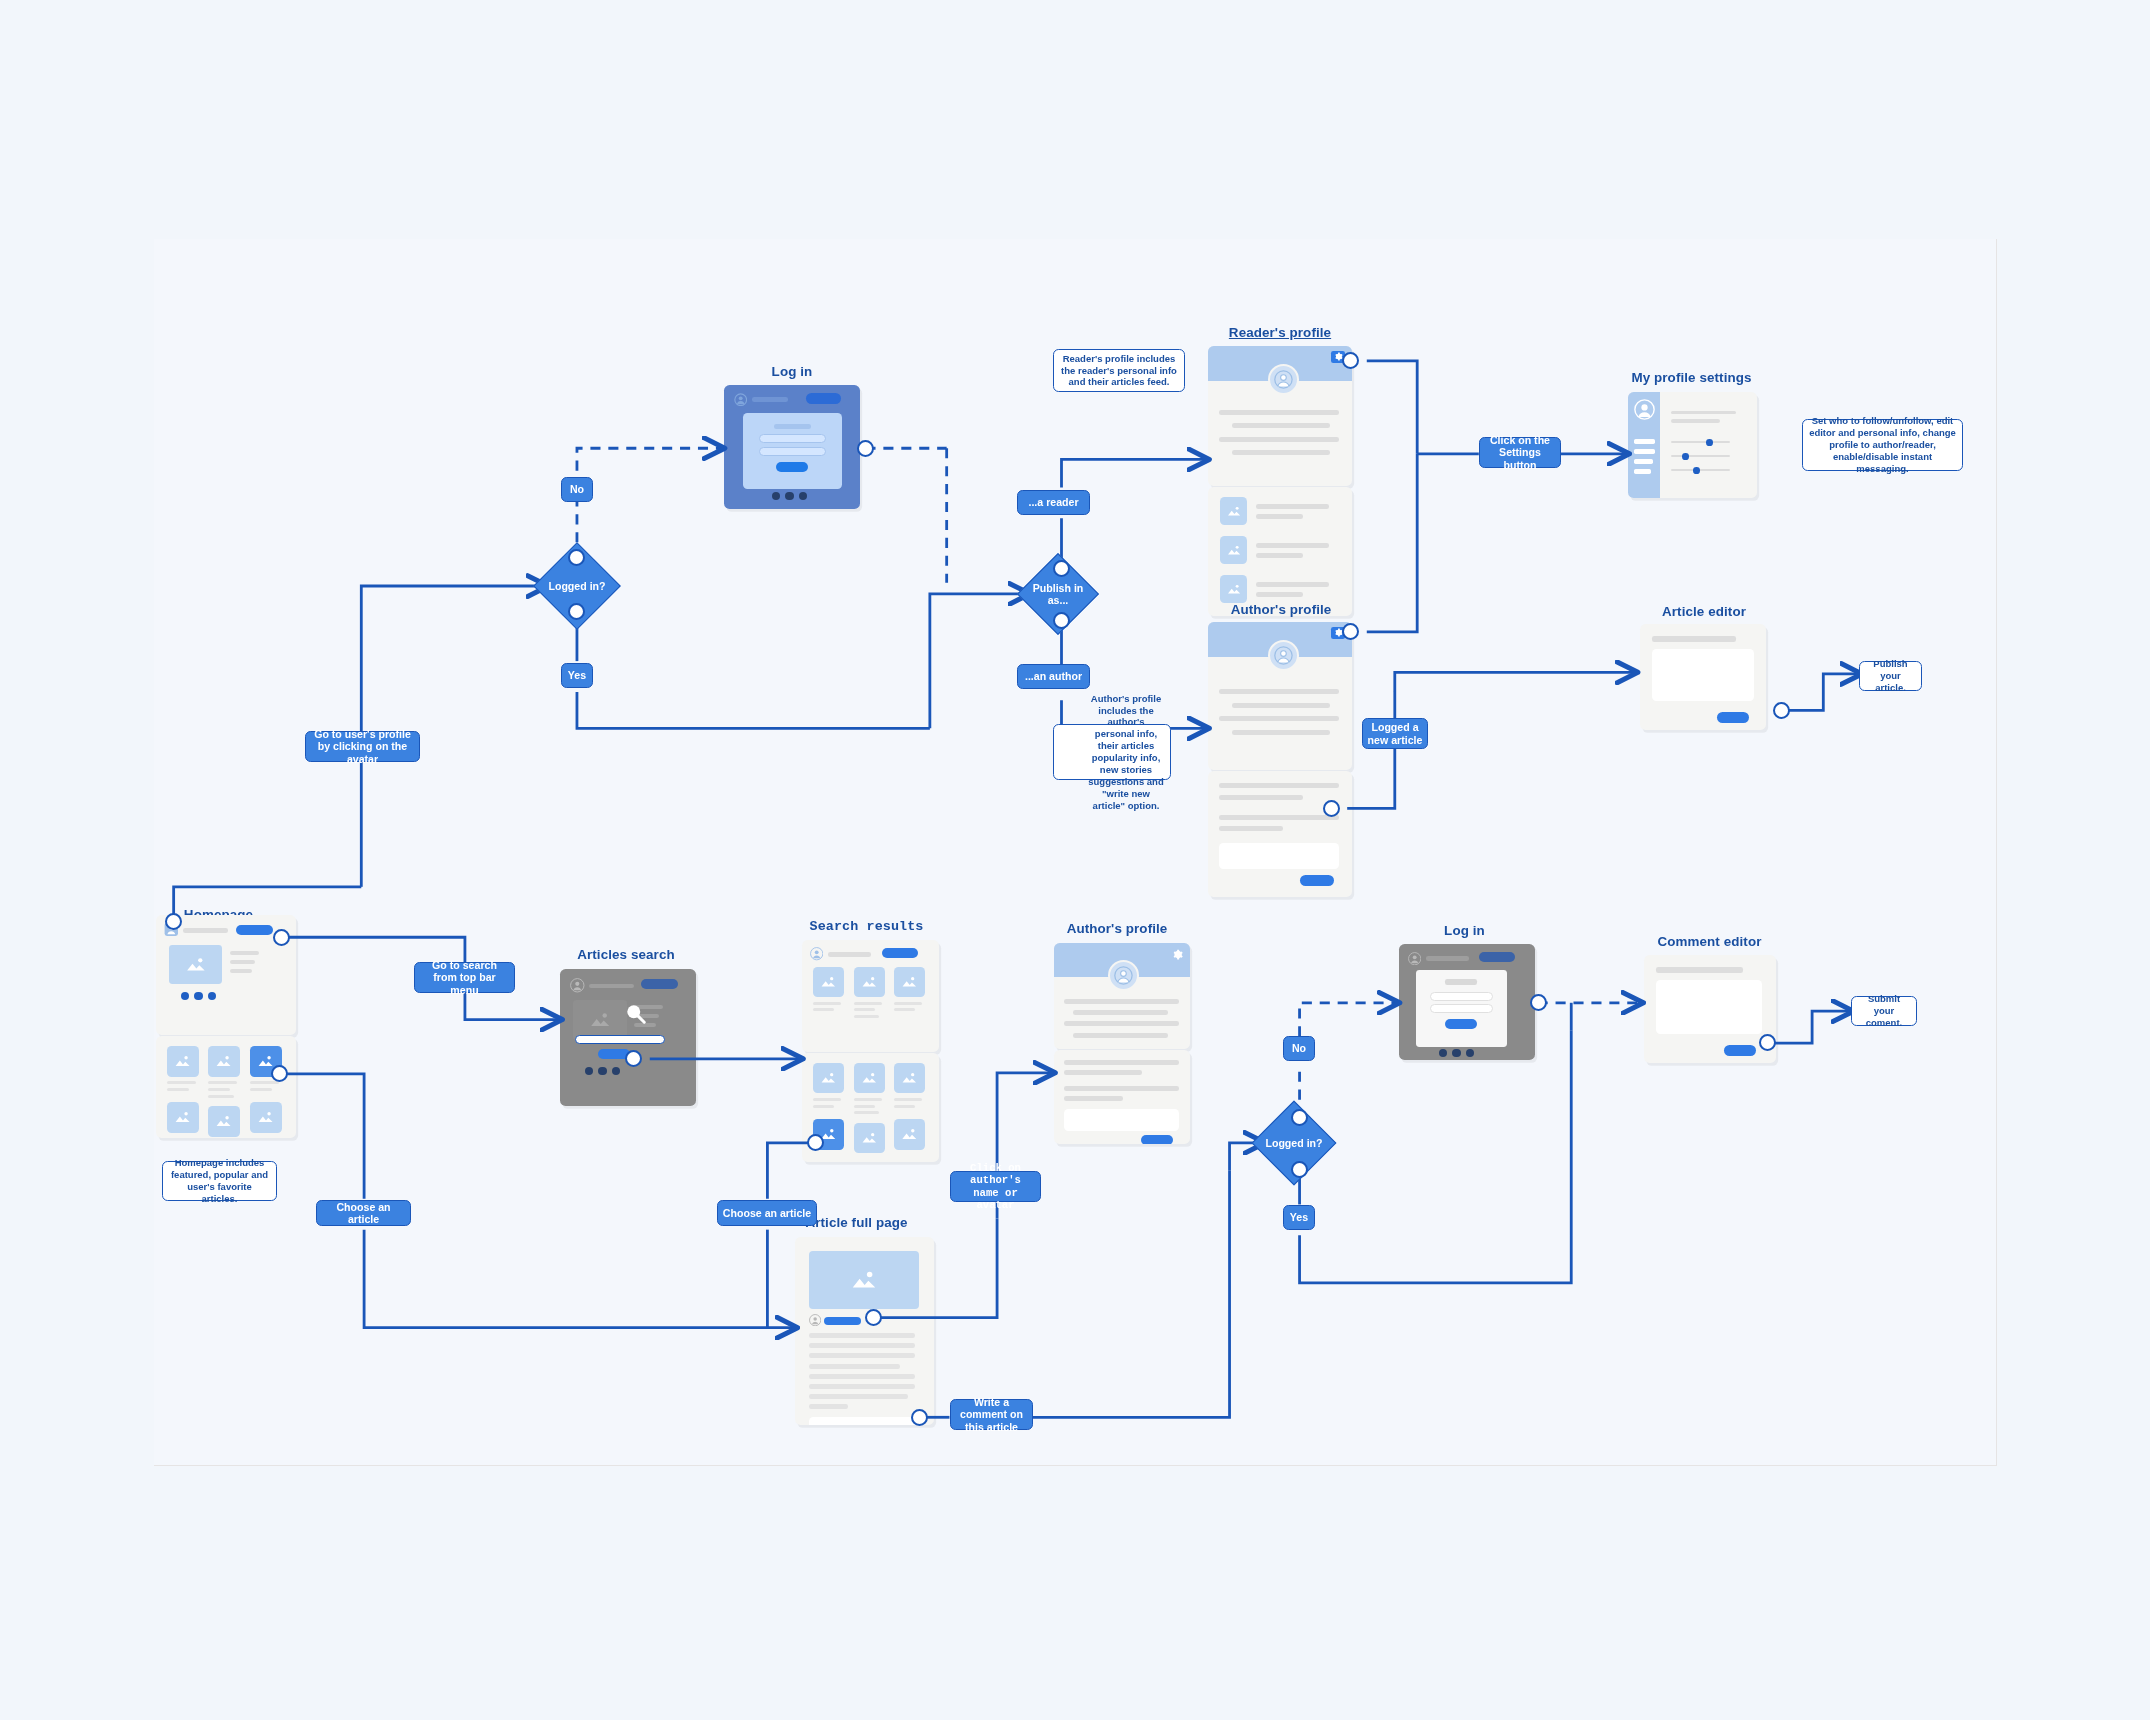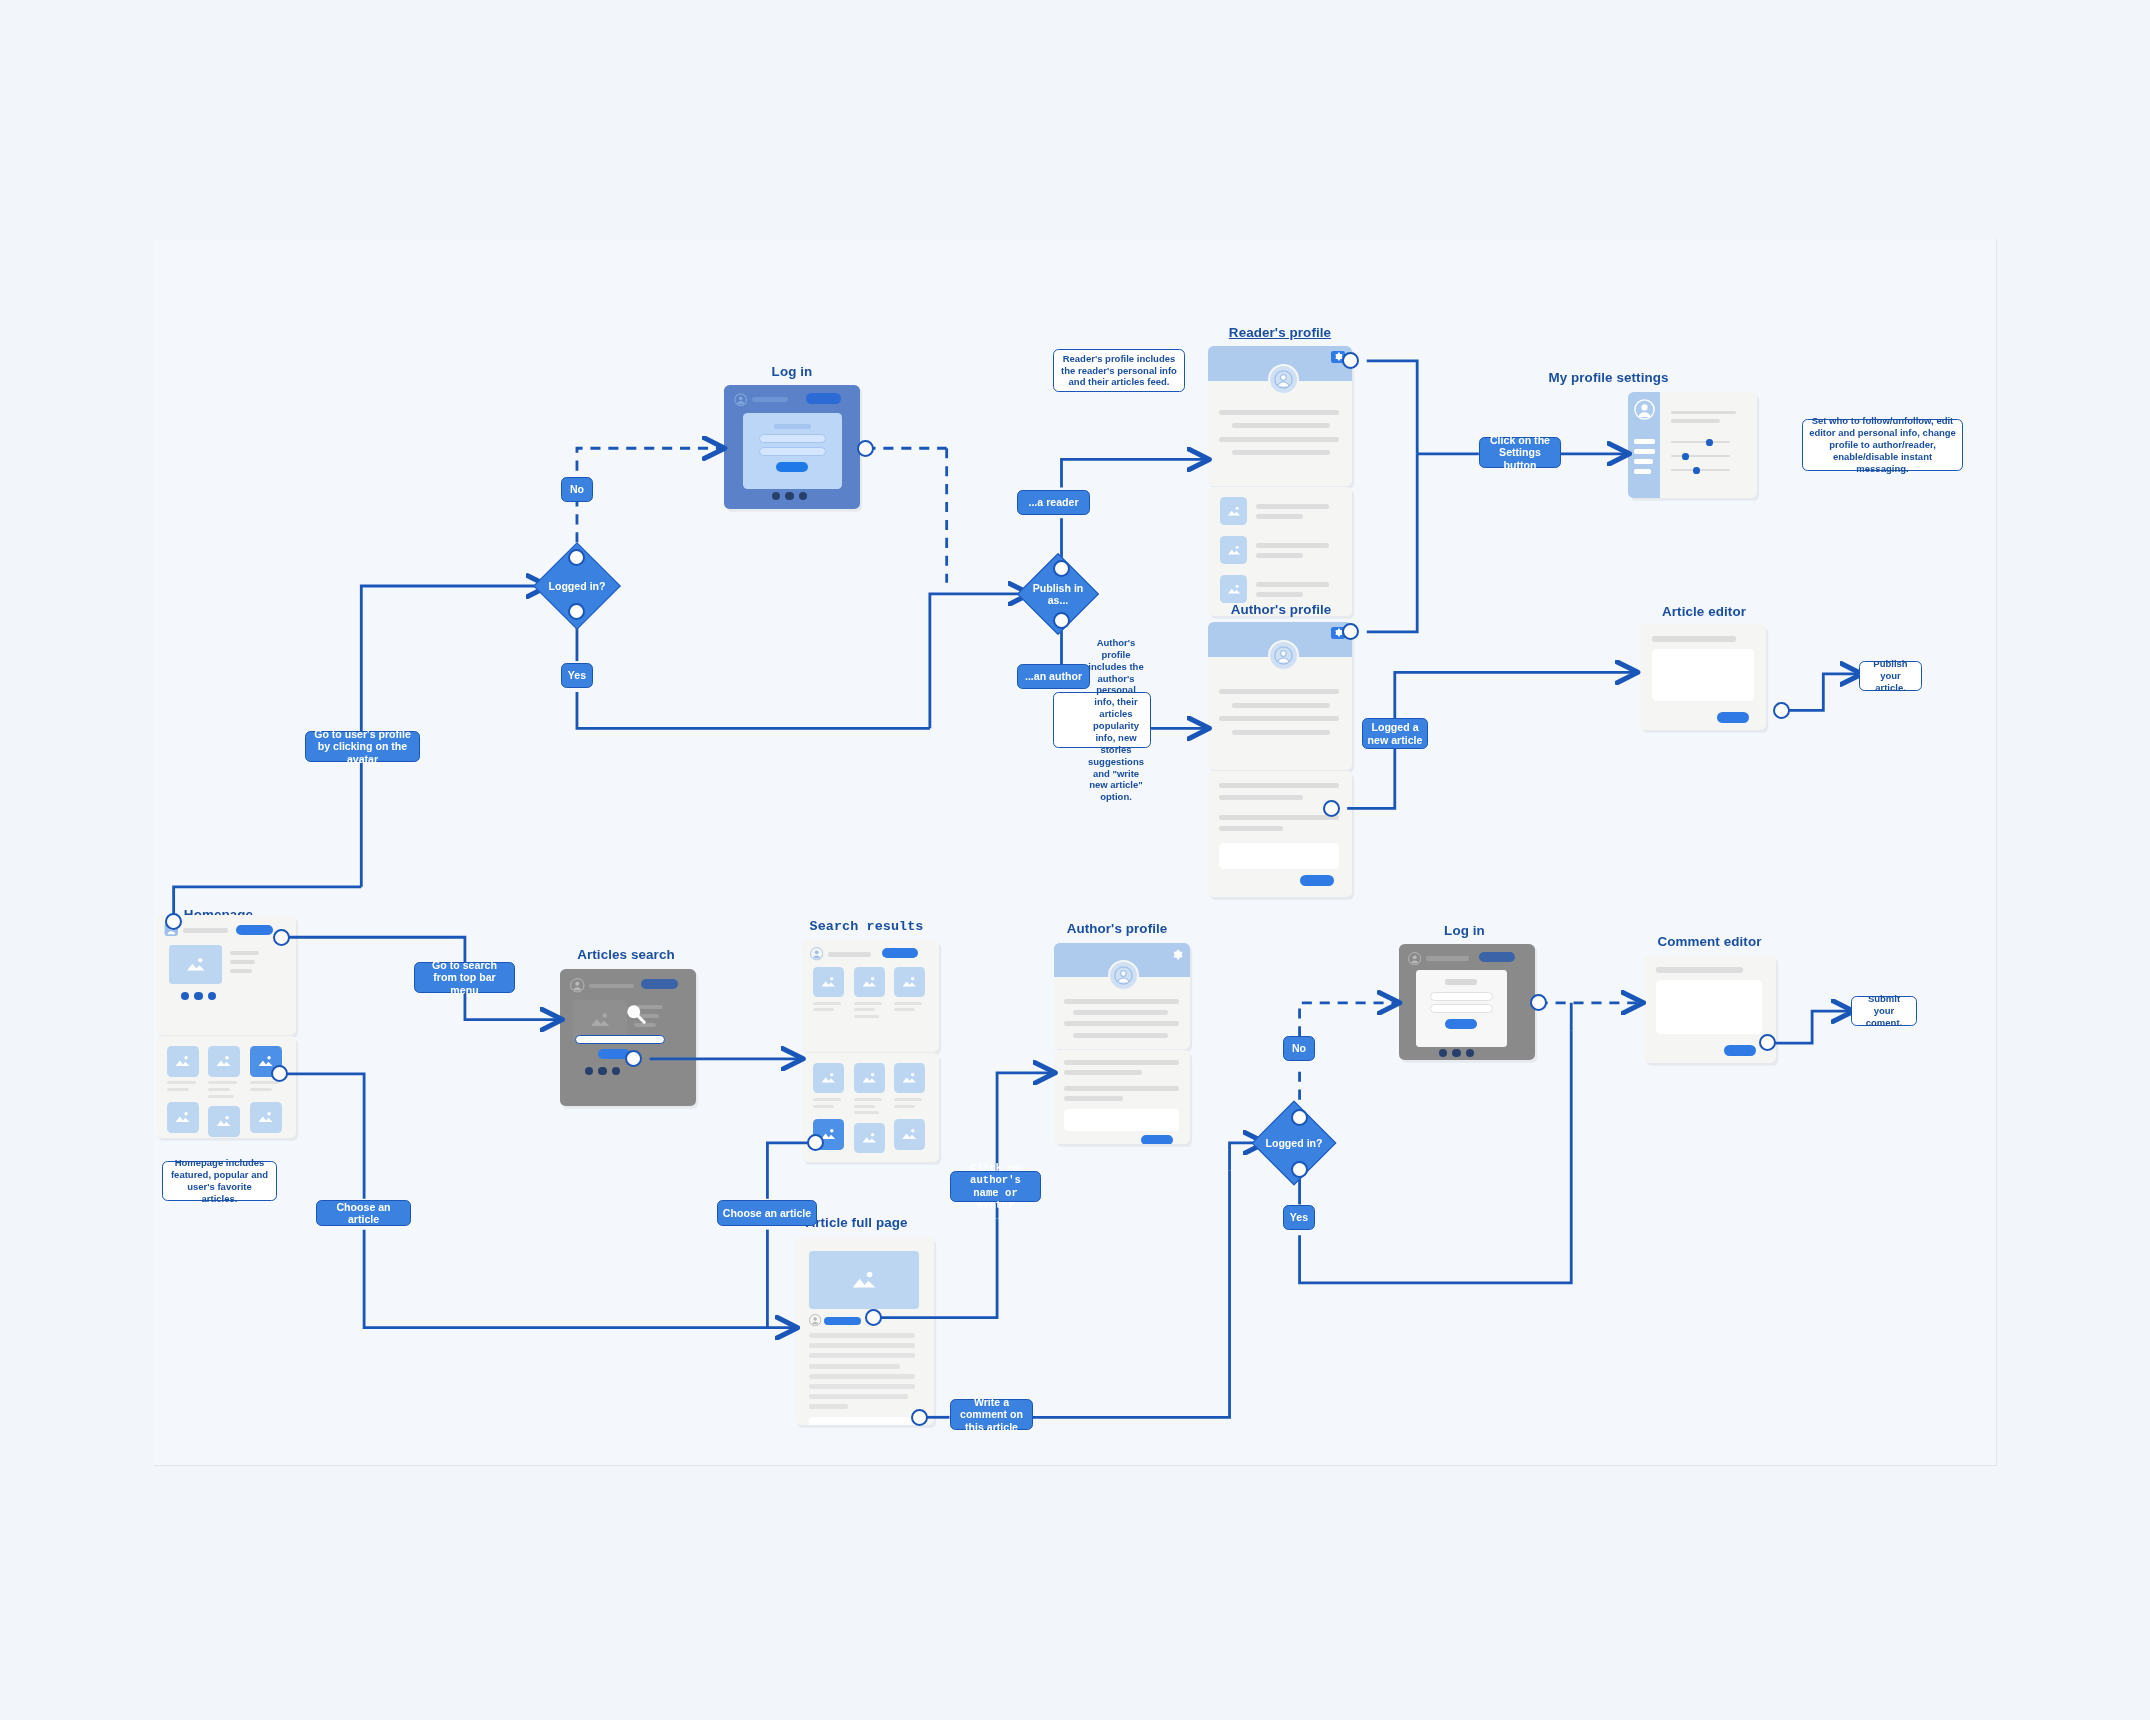--- a/index.html
+++ b/index.html
@@ -298,21 +298,21 @@
           <circle cx="16.5" cy="7.5" r="2.2" fill="#ffffff"></circle>
         </svg>
     </div>
     <div class="bar" style="left:48px;top:95px;width:73px;height:4.5px;"></div>
     <div class="bar" style="left:48px;top:105px;width:47px;height:4.5px;"></div>
   </div>
   <div class="knob" style="left:1342px;top:352px;"></div>
 
   <div class="flabel" style="left:1479px;top:437px;width:82px;height:31px;">Click on the Settings button</div>
 
-  <div class="scr-title" style="left:1544px;top:370px;width:129px;">My profile settings</div>
+  <div class="scr-title" style="left:1627px;top:370px;width:129px;">My profile settings</div>
   <div class="screen" style="left:1628px;top:392px;width:129px;height:106px;">
     <div style="position:absolute;left:0;top:0;width:32px;height:100%;background:#aecbee;">
       <svg style="position:absolute;left:5.6px;top:7.3px;width:21px;height:21px;" viewBox="0 0 24 24">
         <circle cx="12" cy="12" r="11" fill="none" stroke="#ffffff" stroke-width="1.6"></circle>
         <circle cx="12" cy="9.6" r="3.6" fill="#ffffff"></circle>
         <path d="M5 20.5a7.3 7.3 0 0 1 14 0" fill="#ffffff"></path>
       </svg>
       <div style="position:absolute;left:5.6px;top:47px;width:21px;height:5px;background:#fff;border-radius:1.7px;"></div>
       <div style="position:absolute;left:5.6px;top:57px;width:21px;height:5px;background:#fff;border-radius:1.7px;"></div>
       <div style="position:absolute;left:5.6px;top:67px;width:19px;height:5px;background:#fff;border-radius:1.7px;"></div>
@@ -352,21 +352,21 @@
   <div class="screen" style="left:1208px;top:771px;width:144px;height:126px;">
     <div class="bar" style="left:11.2px;top:12.3px;width:120px;height:5px;"></div>
     <div class="bar" style="left:11.2px;top:23.5px;width:84px;height:5px;"></div>
     <div class="bar" style="left:11.2px;top:44px;width:120px;height:5px;"></div>
     <div class="bar" style="left:11.2px;top:55px;width:64px;height:5px;"></div>
     <div class="white-box" style="left:11.2px;top:72px;width:120px;height:26px;"></div>
     <div class="pill" style="left:92px;top:104px;width:34px;height:10.6px;"></div>
   </div>
   <div class="knob" style="left:1342px;top:623px;"></div>
   <div class="knob" style="left:1323px;top:800px;"></div>
-  <div class="note" style="left:1053px;top:692px;width:98px;height:56px;padding-left:33px;">Author's profile includes the author's personal info, their articles popularity info, new stories suggestions and "write new article" option.</div>
+  <div class="note" style="left:1053px;top:724px;width:118px;height:56px;padding-left:33px;">Author's profile includes the author's personal info, their articles popularity info, new stories suggestions and "write new article" option.</div>
 
   <div class="flabel" style="left:1362px;top:718px;width:66px;height:31px;">Logged a new article</div>
 
   <div class="scr-title" style="left:1638px;top:604px;width:132px;">Article editor</div>
   <div class="screen" style="left:1640px;top:624px;width:126px;height:106px;">
     <div class="bar" style="left:12.3px;top:12.3px;width:84px;height:5.6px;"></div>
     <div class="white-box" style="left:12.3px;top:25px;width:102px;height:52px;"></div>
     <div class="pill" style="left:77px;top:88px;width:32px;height:10.6px;"></div>
   </div>
   <div class="knob" style="left:1773px;top:702px;"></div>

